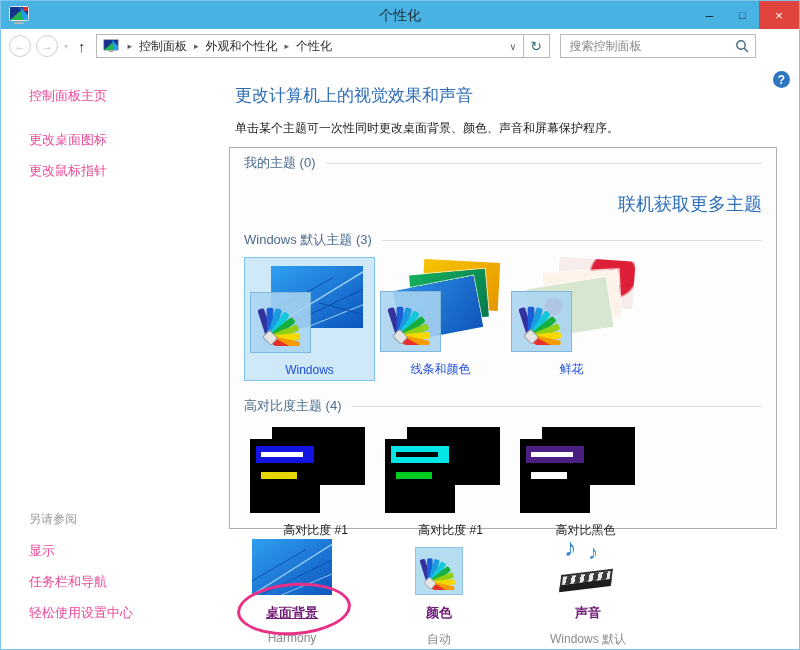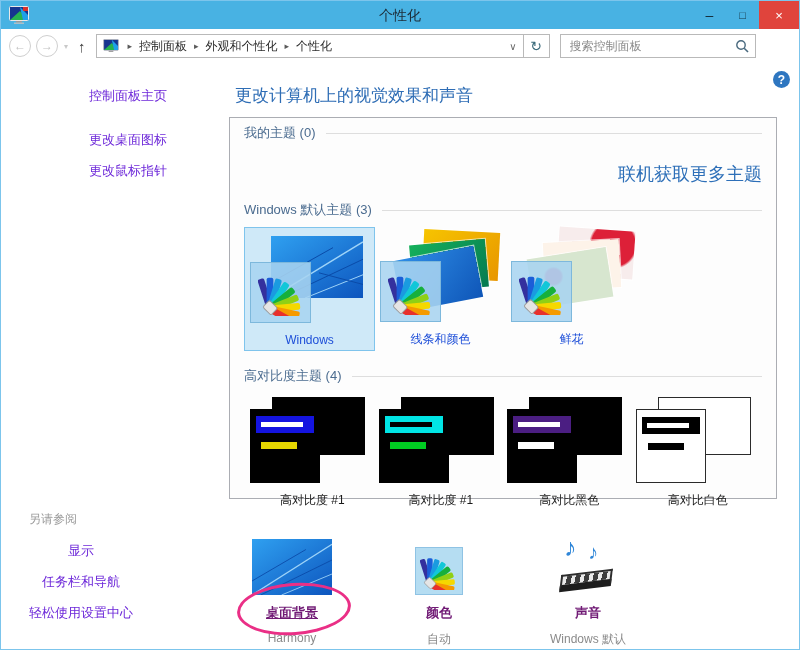--- a/index.html
+++ b/index.html
@@ -28,21 +28,21 @@
   .addr-caret { margin-left:auto; color:#6a6a6a; font-size:10px; cursor:pointer; }
   .refresh-btn { width:26px; height:24px; border:1px solid #b9b9b9; border-left:none; display:flex; align-items:center; justify-content:center; color:#3a6a7a; font-size:14px; cursor:pointer; }
   .searchbox { margin-left:10px; width:196px; height:24px; border:1px solid #b9b9b9; display:flex; align-items:center; padding:0 6px 0 9px; background:#fff; }
   .searchbox input { border:none; outline:none; flex:1; font-size:12px; color:#444; font-family:inherit; min-width:0; }
   .searchbox input::placeholder { color:#8a8a8a; }
   .search-glyph { flex:0 0 auto; }
 
   
   .content { position:relative; height:586px; }
   .sidebar { position:absolute; left:0; top:0; bottom:0; width:226px; padding:24px 0 0 28px; }
-  .side-link { font-size:13px; color:#6d28d9; margin-bottom:13px; cursor:pointer;text-align:center; }
+  .side-link { font-size:13px; color:#ec4899; margin-bottom:13px; cursor:pointer; }
   .side-link-home { margin-bottom:26px; }
   .see-also { position:absolute; left:28px; bottom:14px; }
   .see-also-header { font-size:12px; color:#9b9b9b; margin-bottom:14px; }
 
   .main { position:absolute; left:226px; top:0; right:0; bottom:0; }
   .help-btn { position:absolute; top:8px; right:9px; width:17px; height:17px; border-radius:50%; background:#2e76c0; color:#fff; font-size:12px; font-weight:bold; display:flex; align-items:center; justify-content:center; cursor:pointer; }
   .heading { margin:21px 0 0 8px; font-size:17px; color:#2e6db5; font-weight:normal; }
   .desc { margin:13px 0 0 8px; font-size:12px; color:#1a1a1a; }
 
   .theme-panel { position:relative; margin:10px 0 0 2px; width:548px; height:382px; border:1px solid #abadb3; padding:6px 14px; background:#fdfdfd; }
@@ -162,20 +162,21 @@
         <div class="see-also-header">另请参阅</div>
         <div class="side-link">显示</div>
         <div class="side-link">任务栏和导航</div>
         <div class="side-link">轻松使用设置中心</div>
       </div>
     </div>
 
     <div class="main">
       <div class="help-btn">?</div>
       <h1 class="heading">更改计算机上的视觉效果和声音</h1>
+      <div class="desc">单击某个主题可一次性同时更改桌面背景、颜色、声音和屏幕保护程序。</div>
 
       <div class="theme-panel">
         <div class="sec-head">我的主题 (0)</div>
         <div class="online-link-row">
           <span class="online-link">联机获取更多主题</span>
         </div>
 
         <div class="sec-head sec2">Windows 默认主题 (3)</div>
         <div class="themes-row">
 
@@ -337,30 +338,20 @@
             <div class="hc-back"></div>
             <div class="hc-front">
               <div class="hc-title">
                   <div class="hc-inner"></div>
                 </div>
               <div class="hc-line"></div>
             </div>
             <div class="hc-label">高对比黑色</div>
           </div>
 
-          <div class="hc-item hc4">
-            <div class="hc-back"></div>
-            <div class="hc-front">
-              <div class="hc-title">
-                  <div class="hc-inner"></div>
-                </div>
-              <div class="hc-line"></div>
-            </div>
-            <div class="hc-label">高对比白色</div>
-          </div>
         </div>
       </div>
     </div>
 
     <div class="shortcuts">
       <div class="shortcut sc1">
         <div class="icon-box">
           <svg class="sc-wallpaper" viewBox="0 0 92 64" preserveAspectRatio="none">
             <defs>
                 <linearGradient id="wp2" x1="0" y1="0" x2="1" y2="1">

